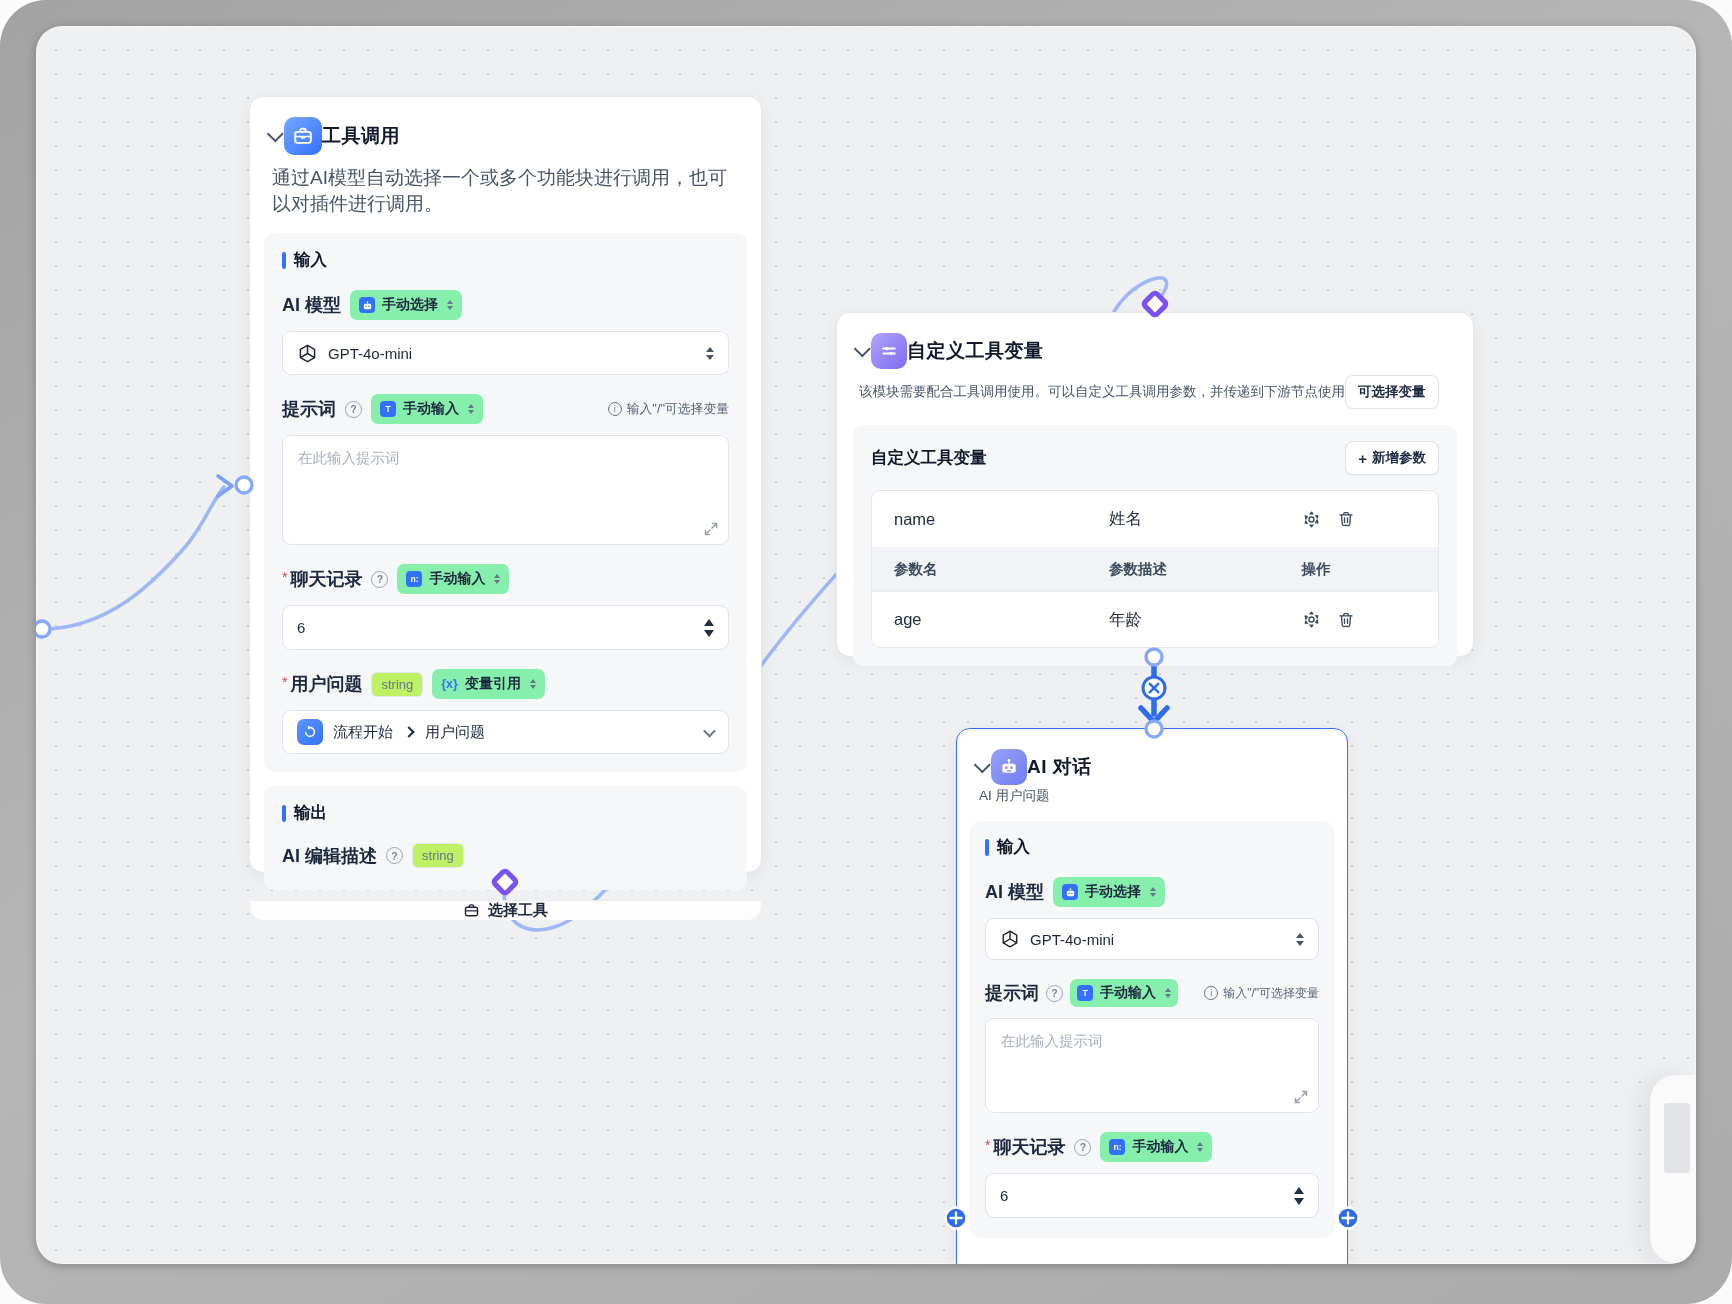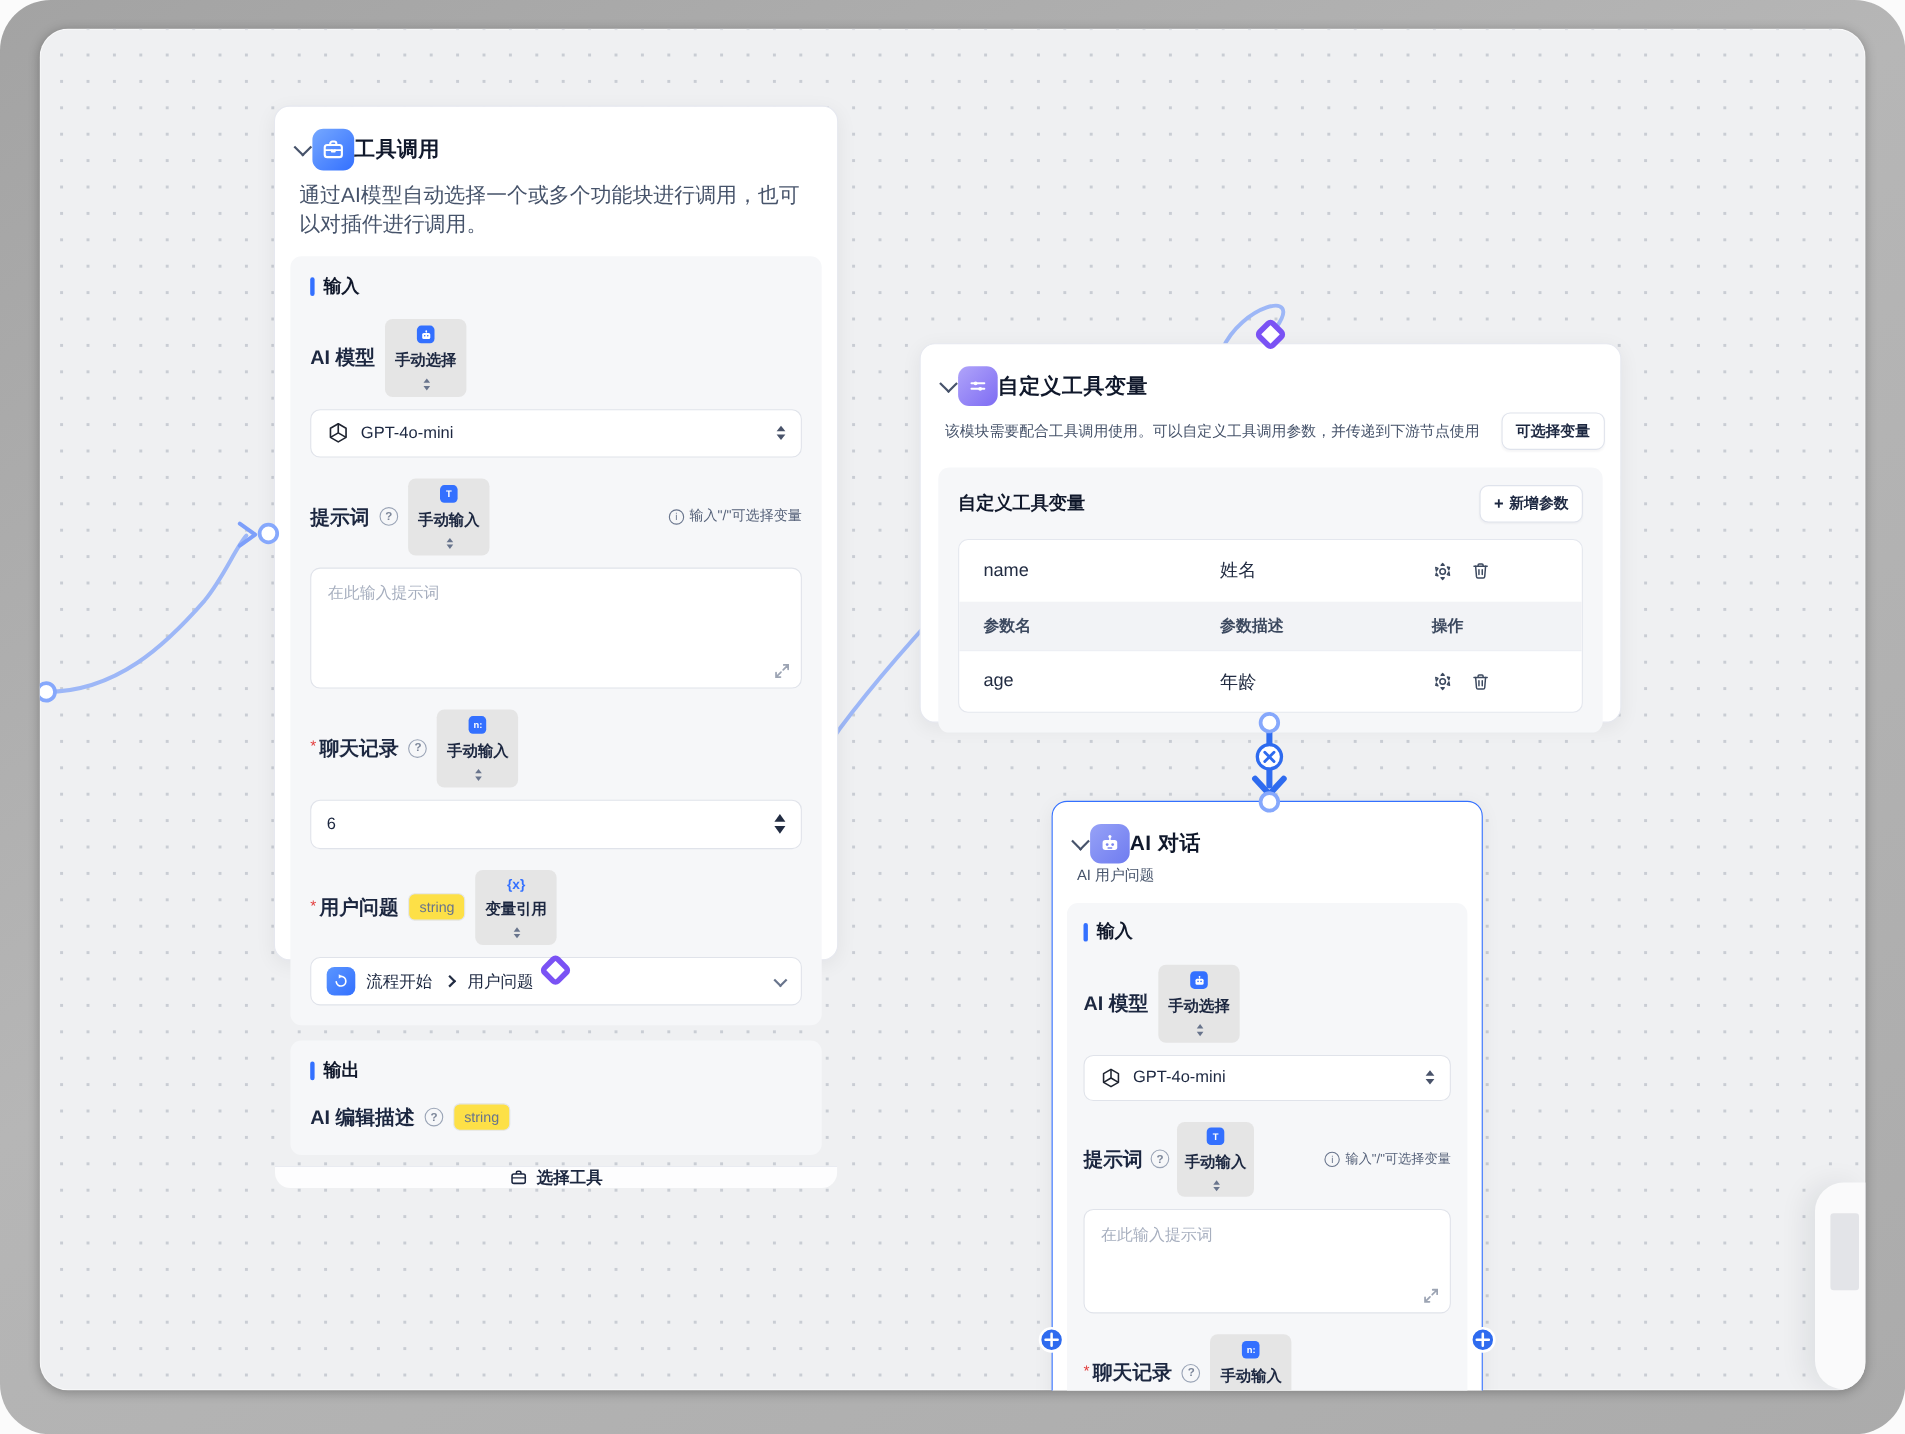--- a/index.html
+++ b/index.html
@@ -39,30 +39,30 @@
   .sec-title { display:flex; align-items:center; gap:8px; font-size:16.5px; font-weight:700; color:#10182b; }
   .sec-bar { width:4px; height:17px; border-radius:2px; background:#3370ff; }
 
   .row { display:flex; align-items:center; gap:9px; margin-top:19px; margin-bottom:11px; }
   .lbl { font-size:18px; font-weight:600; color:#1c2740; }
   .req { color:#e23c3c; font-size:14px; margin-right:-6px; transform:translateY(-2px); }
 
   .help { width:17px; height:17px; border-radius:50%; border:1.4px solid #9aa4b6; color:#7c8699;
     font-size:10.5px; display:flex; align-items:center; justify-content:center; font-weight:700; }
 
-  .badge { display:inline-flex; align-items:center; gap:7px; background:#e5e5e5; border-radius:7px;
-    padding:6px 9px; font-size:14px; font-weight:600; color:#1c2740; cursor:pointer;flex-direction:column; }
+  .badge { display:inline-flex; align-items:center; gap:7px; background:#86efac; border-radius:7px;
+    padding:6px 9px; font-size:14px; font-weight:600; color:#1c2740; cursor:pointer; }
   .chip { width:16px; height:16px; border-radius:4px; background:#3370ff; color:#fff; display:flex;
     align-items:center; justify-content:center; font-size:8.5px; font-weight:700; flex:none; }
   .updown { display:flex; flex-direction:column; gap:2.5px; margin-left:2px; }
   .updown i { width:0; height:0; border-left:3.8px solid transparent; border-right:3.8px solid transparent; }
   .updown .u { border-bottom:4.6px solid #68748c; }
   .updown .d { border-top:4.6px solid #68748c; }
 
-  .typechip { background:#fde047; border:1px solid #e3e6ee; border-radius:6px; color:#68748c;
+  .typechip { background:#bef264; border:1px solid #e3e6ee; border-radius:6px; color:#68748c;
     font-size:13px; padding:4px 9px; font-weight:500; }
 
   .hint { margin-left:auto; display:flex; align-items:center; gap:5px; font-size:12.8px; color:#56627a; }
   .info { width:14px; height:14px; border-radius:50%; border:1.2px solid #68748c; color:#68748c;
     font-size:9px; display:flex; align-items:center; justify-content:center; font-style:normal; }
 
   .select { height:44px; background:#fff; border:1px solid #e0e3ea; border-radius:9px; display:flex;
     align-items:center; gap:10px; padding:0 14px; font-size:15px; color:#1c2740; cursor:pointer; }
   .select .caret { margin-left:auto; }
   .caret { display:flex; flex-direction:column; gap:3px; }
@@ -89,21 +89,21 @@
   .refsel .mini-ic { width:26px; height:26px; border-radius:7px; background:linear-gradient(135deg,#5b96ff,#3370ff);
     display:flex; align-items:center; justify-content:center; flex:none; }
   .sep { width:8px; height:8px; border-right:2.4px solid #222c42; border-top:2.4px solid #222c42;
     transform:rotate(45deg); margin:0 2px; }
 
   .foot { margin-top:auto; border-top:1px solid #e9ebf1; height:54px; display:flex; align-items:center;
     justify-content:center; gap:8px; font-size:15px; font-weight:600; color:#1c2740; cursor:pointer;
     border-radius:0 0 14px 14px; background:#fdfdfe; }
 
   
-  .desc-row { display:flex; align-items:center; gap:20px; padding:2px 20px 14px 22px; }
+  .desc-row { display:flex; align-items:center; gap:0; padding:2px 20px 14px 22px; }
   .desc-row .txt { font-size:13.5px; color:#46536a; white-space:nowrap; }
   .btn { background:#fff; border:1px solid #dfe3ec; border-radius:8px; padding:7px 12px; font-size:13.5px;
     font-weight:600; color:#1c2740; cursor:pointer; white-space:nowrap; box-shadow:0 1px 2px rgba(16,24,40,.04); }
   .panel-head { display:flex; align-items:center; }
   .panel-title { font-size:16.5px; font-weight:700; color:#10182b; }
   .btn-add { margin-left:auto; display:flex; align-items:center; gap:5px; }
   .plus { font-size:15px; font-weight:700; color:#1c2740; }
 
   .vtable { margin-top:15px; background:#fff; border:1px solid #e4e7ee; border-radius:9px; overflow:hidden; }
   .vrow { display:grid; grid-template-columns:38% 34% 28%; align-items:center; }

